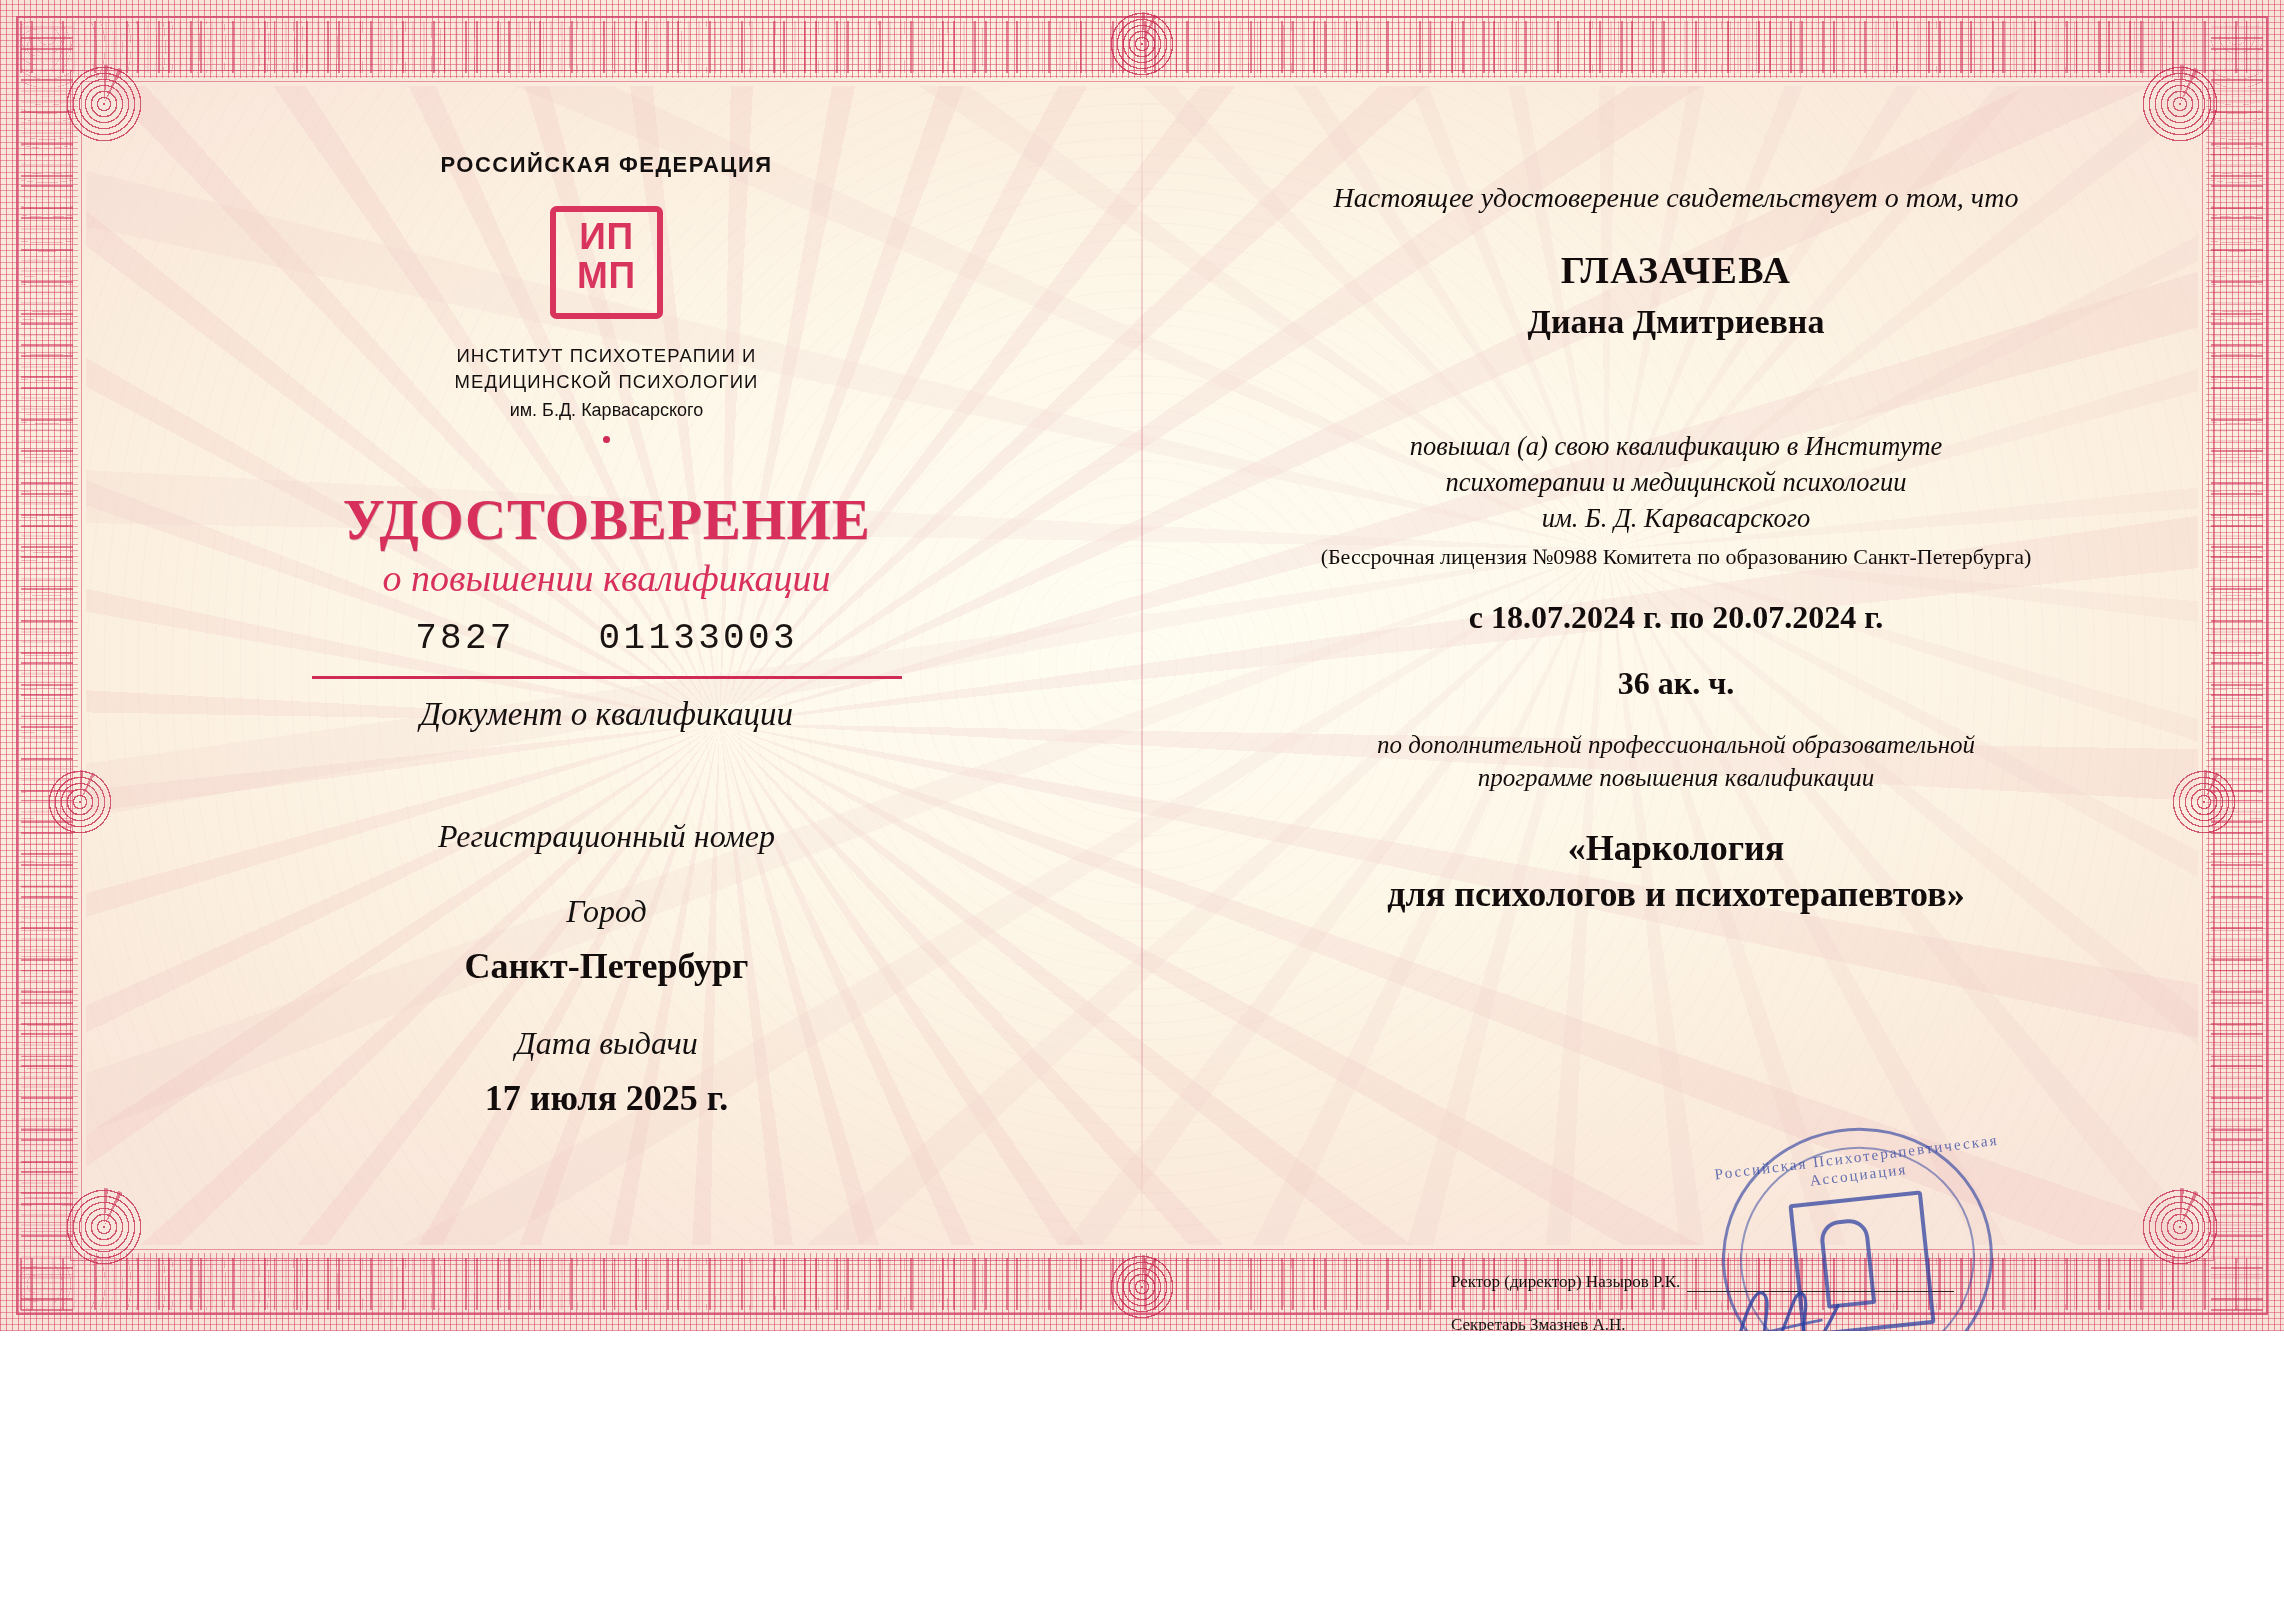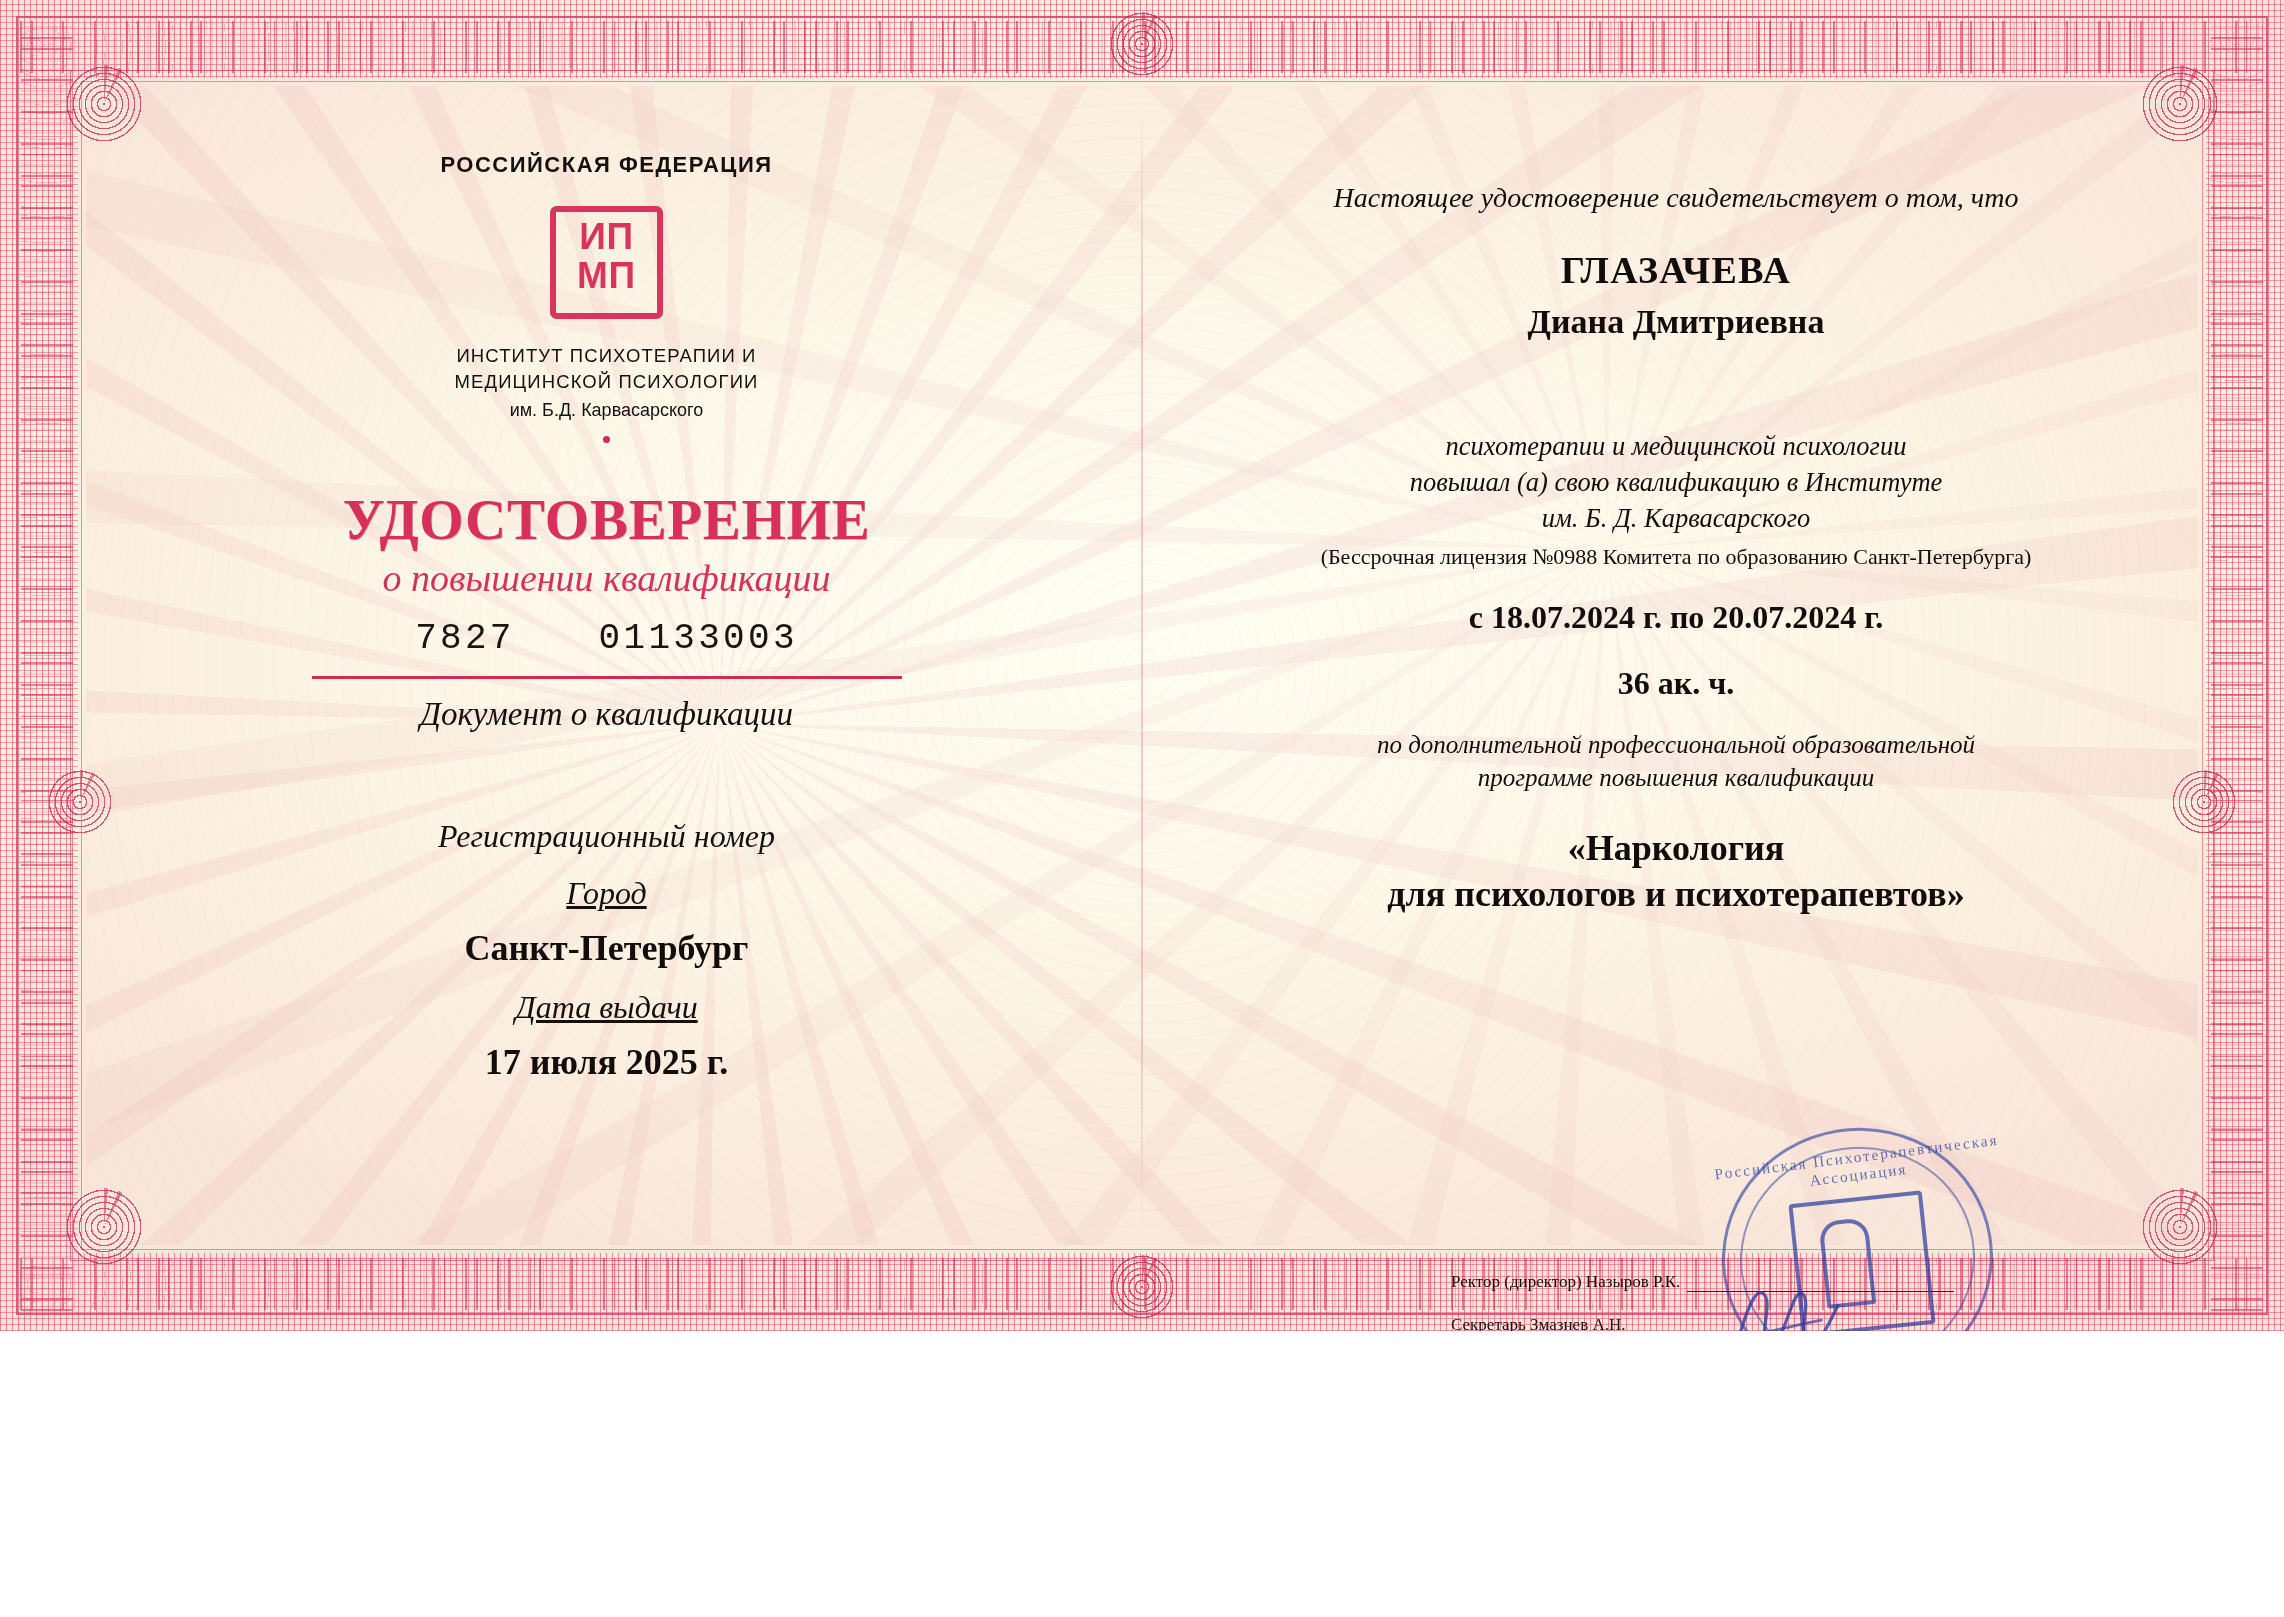--- a/index.html
+++ b/index.html
@@ -227,21 +227,21 @@
     font-style: italic;
     font-size: 32px;
     color: #151010;
   }
   .val-bold {
     margin-top: 14.6px;
     font-weight: 700;
     font-size: 36px;
     color: #120d0c;
   }
-  .gap-l { margin-top: 20px; text-decoration: underline; }
+  .gap-l { margin-top: 38px; }
 
   
   .right-col {
     position: absolute;
     left: 1219px;
     top: 182px;
     width: 914px;
     text-align: center;
     color: #120d0c;
   }
@@ -451,22 +451,22 @@
       </div>
     </div>
 
     <div class="right-col">
       <div class="r-intro">Настоящее удостоверение свидетельствует о том, что</div>
 
       <div class="r-surname">ГЛАЗАЧЕВА</div>
       <div class="r-name">Диана Дмитриевна</div>
 
       <div class="r-qual">
+        <div>повышал (а) свою квалификацию в Институте</div>
         <div>психотерапии и медицинской психологии</div>
-        <div>повышал (а) свою квалификацию в Институте</div>
         <div>им. Б. Д. Карвасарского</div>
       </div>
 
       <div class="r-license">(Бессрочная лицензия №0988 Комитета по образованию Санкт-Петербурга)</div>
 
       <div class="r-dates">с 18.07.2024 г. по 20.07.2024 г.</div>
       <div class="r-hours">36 ак. ч.</div>
 
       <div class="r-program">
         <div>по дополнительной профессиональной образовательной</div>

